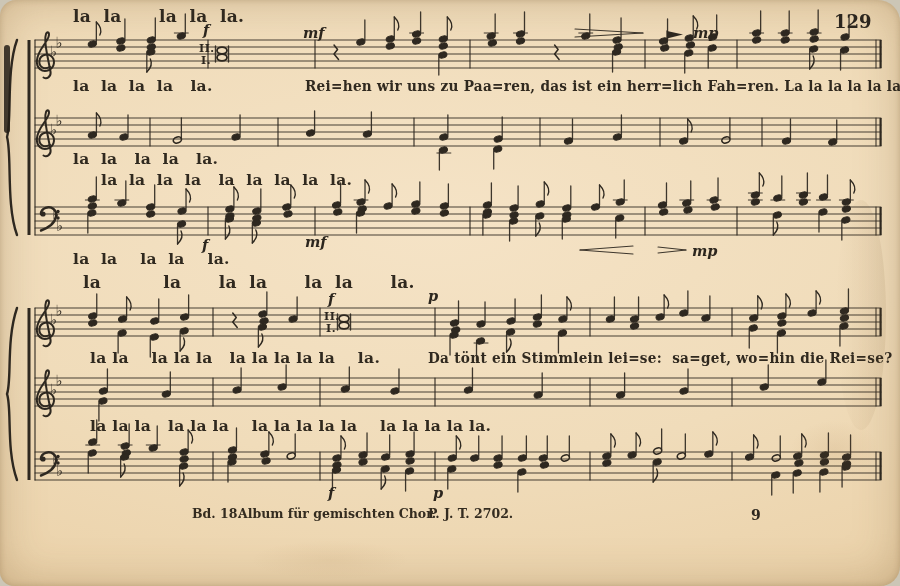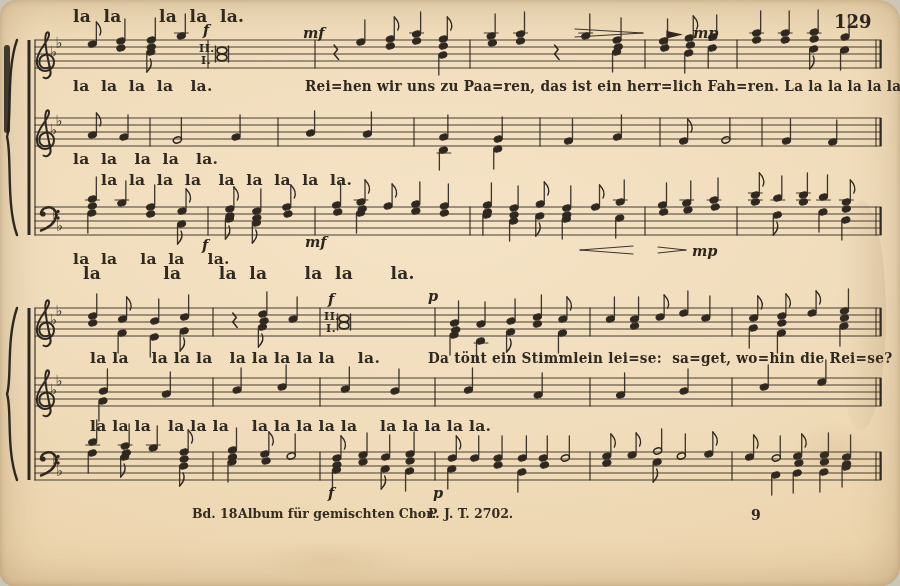--- a/index.html
+++ b/index.html
@@ -622,21 +622,21 @@
   <span class="pagenum" style="left:834px;top:11px;font-size:18px;">129</span>
   <span class="pagenum" style="left:751px;top:507px;font-size:14px;">9</span>
 
   <span class="lyr big" style="left:73px;top:6px;">la  la      la  la  la.</span>
   <span class="lyr" style="left:73px;top:76px;">la  la  la  la   la.</span>
   <span class="lyr fit" style="left:305px;top:77px;">Rei=hen wir uns zu Paa=ren, das ist ein herr=lich Fah=ren. La la la la la la</span>
   <span class="lyr" style="left:73px;top:149px;">la  la   la  la   la.</span>
   <span class="lyr" style="left:73px;top:170px;margin-left:28px;">la  la  la  la   la  la  la  la  la.</span>
   <span class="lyr" style="left:73px;top:249px;">la  la    la  la    la.</span>
 
-  <span class="lyr big" style="left:83px;top:263px;">la          la      la  la      la  la      la.</span>
+  <span class="lyr big" style="left:83px;top:272px;">la          la      la  la      la  la      la.</span>
   <span class="lyr" style="left:90px;top:348px;">la la    la la la   la la la la la    la.</span>
   <span class="lyr fit" style="left:428px;top:349px;">Da tönt ein Stimmlein lei=se:  sa=get, wo=hin die Rei=se?</span>
   <span class="lyr" style="left:90px;top:416px;">la la la   la la la    la la la la la    la la la la la.</span>
 
   <span class="dyn" style="left:203px;top:21px;">f</span>
   <span class="dyn" style="left:303px;top:24px;">mf</span>
   <span class="dyn" style="left:693px;top:24px;">mp</span>
   <span class="dyn" style="left:202px;top:236px;">f</span>
   <span class="dyn" style="left:305px;top:233px;">mf</span>
   <span class="dyn" style="left:692px;top:242px;">mp</span>

